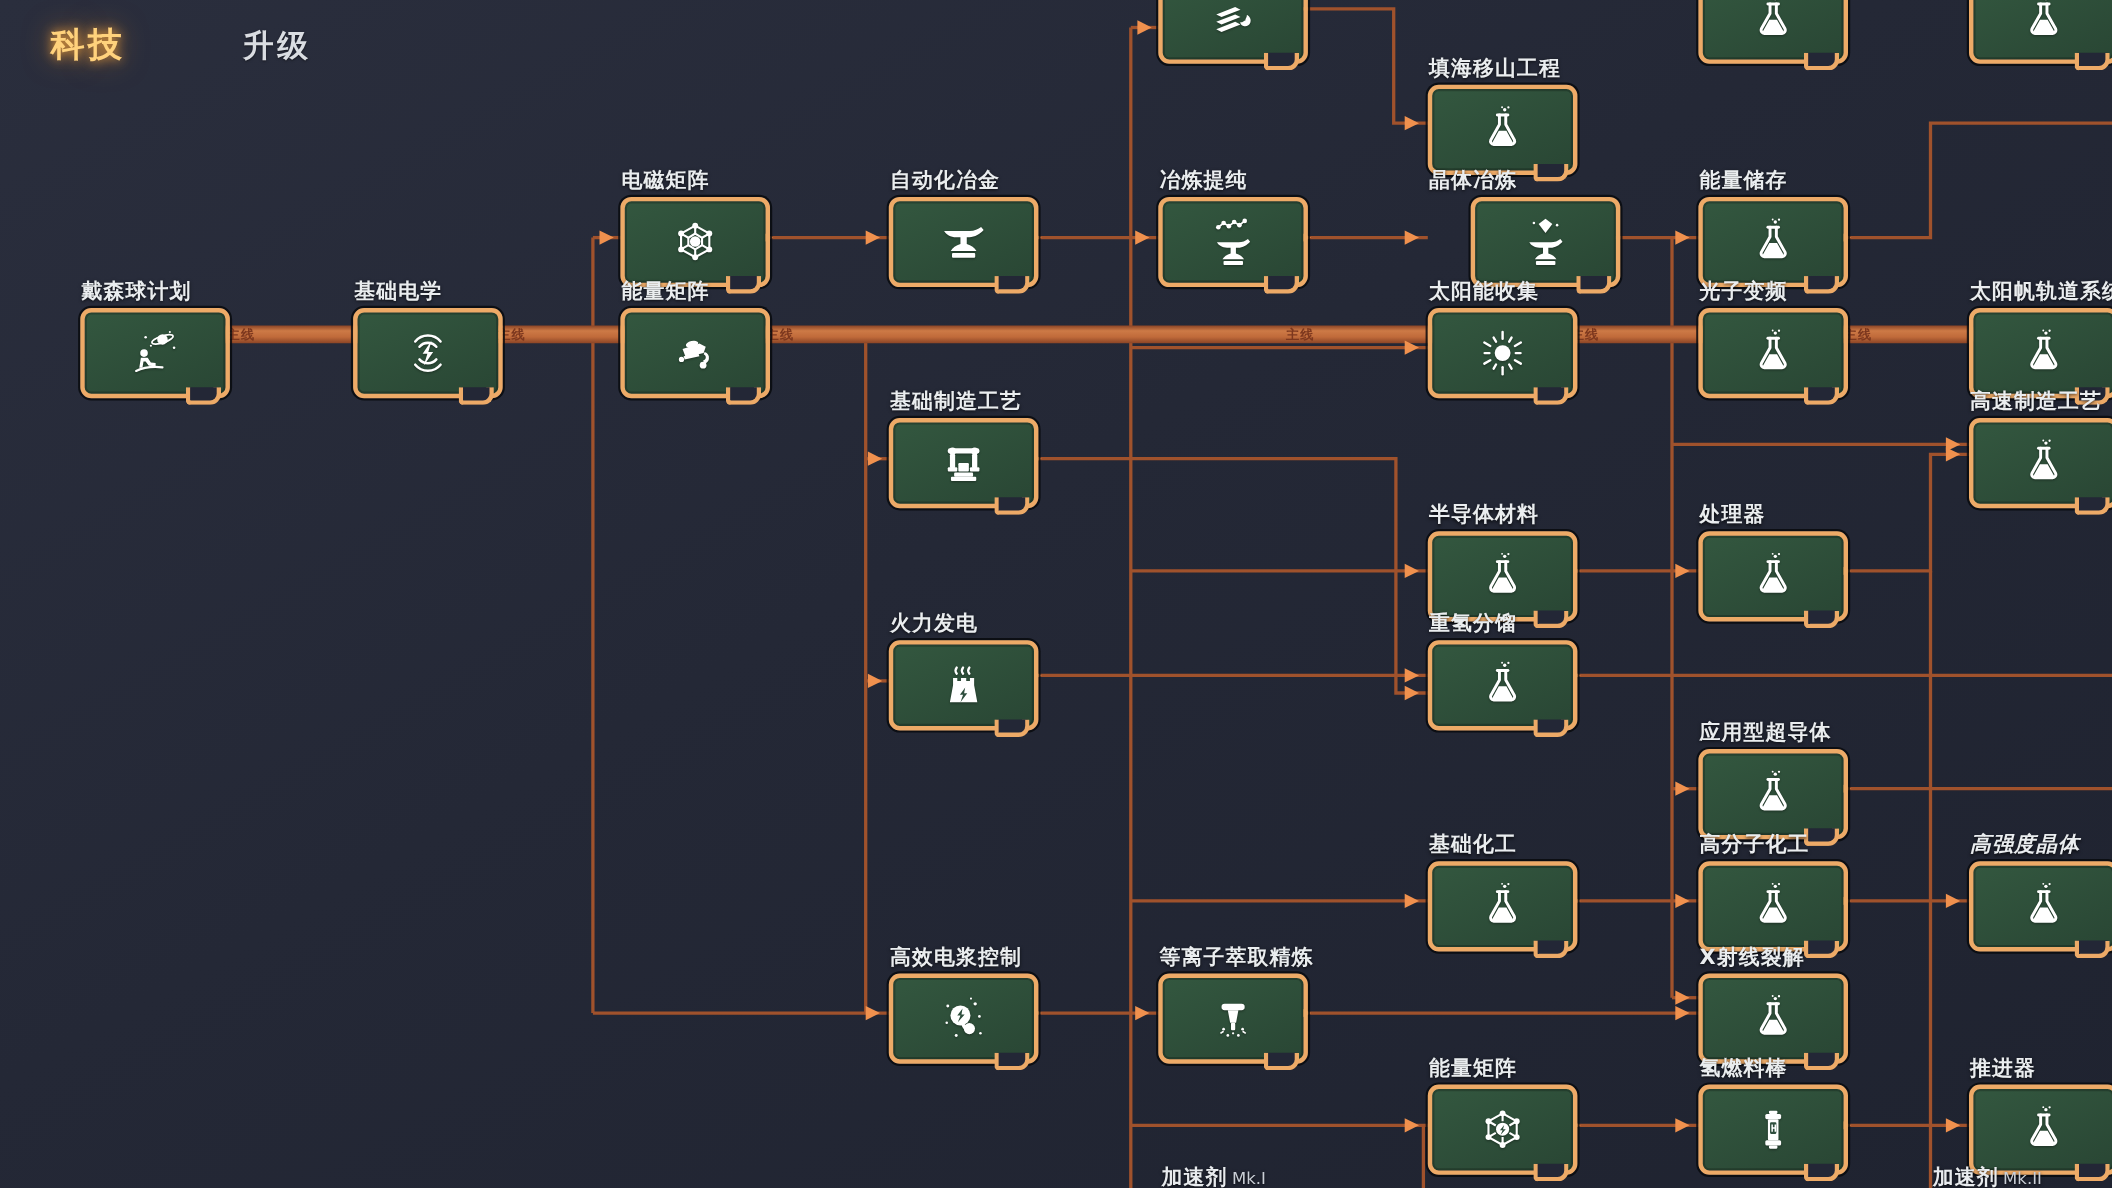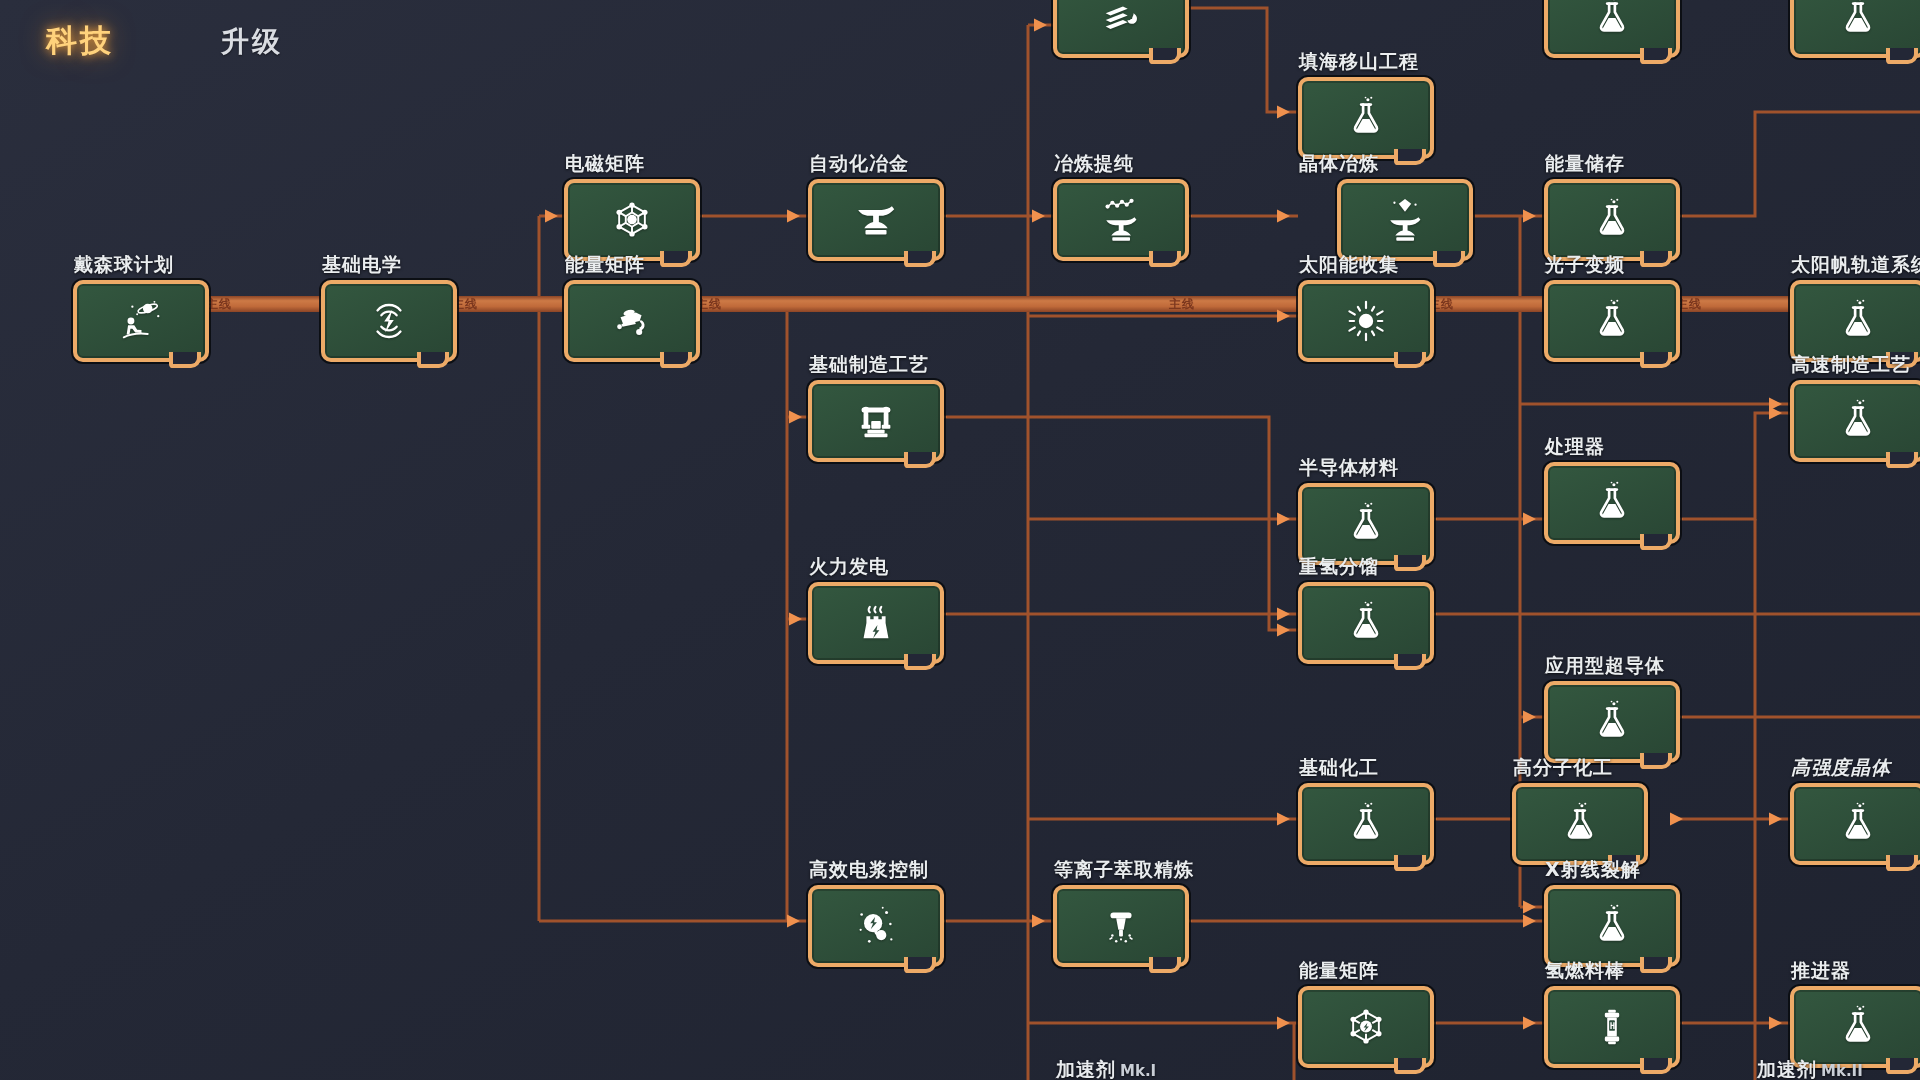--- a/index.html
+++ b/index.html
@@ -19,21 +19,21 @@
   .tile{position:relative;width:128px;height:74px;border:4px solid var(--bc,#edaa67);border-radius:10px;
     background:linear-gradient(155deg,#33573f,#294634);
     box-shadow:0 0 0 2px rgba(8,10,14,.85), inset 0 0 0 2px rgba(0,0,0,.22);
     display:flex;align-items:center;justify-content:center;cursor:pointer;}
   .tile svg{width:46px;height:46px;display:block;filter:drop-shadow(0 1px 1px rgba(0,0,0,.35));}
   .notch{position:absolute;right:4px;bottom:-10px;width:24px;height:12px;background:#232736;
     border:4px solid var(--bc,#edaa67);border-top:none;border-radius:0 0 10px 4px;}
   
   .floor-label{position:absolute;font-size:19px;font-weight:600;color:#e8ebee;white-space:nowrap;
     text-shadow:0 1px 3px rgba(0,0,0,.75);letter-spacing:1px;}
-  .floor-label .sfx{font-size:15px;color:#c9ced6;font-weight:700;margin-left:4px;letter-spacing:0;}
+  .floor-label .sfx{font-size:15px;color:#c9ced6;font-weight:400;margin-left:4px;letter-spacing:0;}
 </style>
 </head>
 <body>
 
 <div class="stage" style="--bc: #edaa67;">
   <svg id="edge-layer" width="1920" height="1080">
       <polyline points="692,216 808,216" fill="none" stroke="#a0522c" stroke-width="3"></polyline>
       <polyline points="539,216 564,216" fill="none" stroke="#a0522c" stroke-width="3"></polyline>
       <polyline points="539,216 539,921" fill="none" stroke="#a0522c" stroke-width="3"></polyline>
       <polyline points="539,921 808,921" fill="none" stroke="#a0522c" stroke-width="3"></polyline>
@@ -454,21 +454,21 @@
               </g>
               <path fill="#fff" d="M20.4 25h7.2l6 10.7c.7 1.3-.2 2.3-1.6 2.3H16c-1.4 0-2.3-1-1.6-2.3z"></path>
               <circle cx="26" cy="5" r="1.6" fill="#fff"></circle>
               <circle cx="29.5" cy="2.8" r="1.1" fill="#fff"></circle>
               <circle cx="23.5" cy="2.6" r=".9" fill="#fff"></circle>
             </svg>
           </span>
       <div class="notch"></div>
     </div>
   </div>
-      <div class="node" style="left: 1544px; top: 462px;">
+      <div class="node" style="left: 1544px; top: 483px;">
     <div class="nlabel">处理器</div>
     <div class="tile">
       <span class="icon-wrap">
             <svg viewBox="0 0 48 48" style="width: 46px; height: 46px;">
               <g fill="none" stroke="#fff" stroke-width="2.8" stroke-linejoin="round" stroke-linecap="round">
                 <path d="M19 10h10"></path>
                 <path d="M21 10v9l-8.2 14.6A3.2 3.2 0 0 0 15.6 38h16.8a3.2 3.2 0 0 0 2.8-4.4L27 19v-9"></path>
               </g>
               <path fill="#fff" d="M20.4 25h7.2l6 10.7c.7 1.3-.2 2.3-1.6 2.3H16c-1.4 0-2.3-1-1.6-2.3z"></path>
               <circle cx="26" cy="5" r="1.6" fill="#fff"></circle>
@@ -543,21 +543,21 @@
               </g>
               <path fill="#fff" d="M20.4 25h7.2l6 10.7c.7 1.3-.2 2.3-1.6 2.3H16c-1.4 0-2.3-1-1.6-2.3z"></path>
               <circle cx="26" cy="5" r="1.6" fill="#fff"></circle>
               <circle cx="29.5" cy="2.8" r="1.1" fill="#fff"></circle>
               <circle cx="23.5" cy="2.6" r=".9" fill="#fff"></circle>
             </svg>
           </span>
       <div class="notch"></div>
     </div>
   </div>
-      <div class="node" style="left: 1512px; top: 783px;">
+      <div class="node" style="left: 1544px; top: 783px;">
     <div class="nlabel">高分子化工</div>
     <div class="tile">
       <span class="icon-wrap">
             <svg viewBox="0 0 48 48" style="width: 46px; height: 46px;">
               <g fill="none" stroke="#fff" stroke-width="2.8" stroke-linejoin="round" stroke-linecap="round">
                 <path d="M19 10h10"></path>
                 <path d="M21 10v9l-8.2 14.6A3.2 3.2 0 0 0 15.6 38h16.8a3.2 3.2 0 0 0 2.8-4.4L27 19v-9"></path>
               </g>
               <path fill="#fff" d="M20.4 25h7.2l6 10.7c.7 1.3-.2 2.3-1.6 2.3H16c-1.4 0-2.3-1-1.6-2.3z"></path>
               <circle cx="26" cy="5" r="1.6" fill="#fff"></circle>

